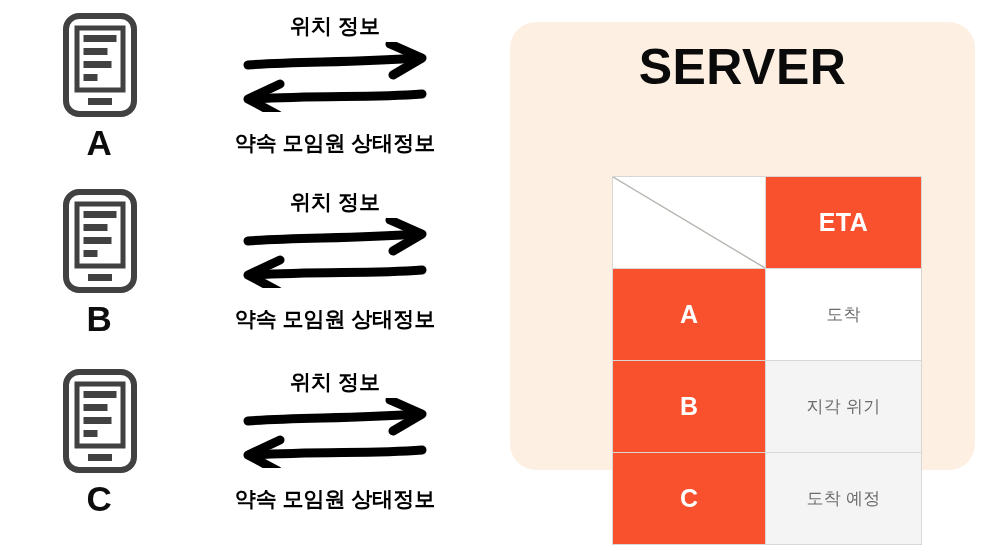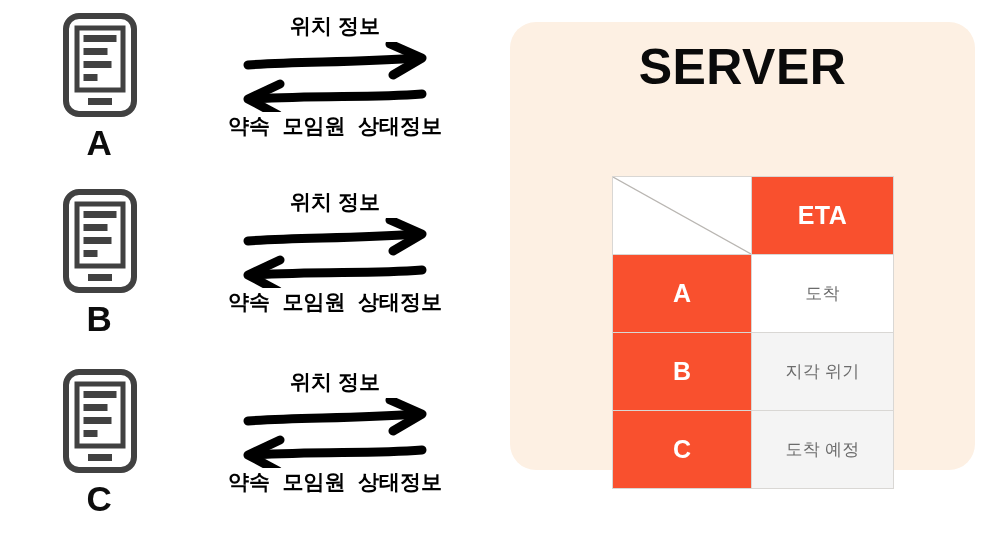--- a/index.html
+++ b/index.html
@@ -65,21 +65,21 @@
   }
   .ex-caption {
     font-size: 21px;
     font-weight: bold;
     color: #000000;
     line-height: 1.15;
     white-space: nowrap;
     text-align: center;
   }
   .ex-caption.top  { margin-bottom: 4px; }
-  .ex-caption.bottom { margin-top: 4px; font-family: Liberation Mono, monospace; }
+  .ex-caption.bottom { margin-top: 19px; }
   .arrows {
     display: block;
     margin: 0 auto;
     width: 210px;
     height: 70px;
   }
 
   
   #server-panel {
     position: absolute;
@@ -107,21 +107,21 @@
   #status-table {
     position: absolute;
     left: 102px;
     top: 154px;
     width: 247px;
     border-collapse: collapse;
     table-layout: fixed;
   }
   #status-table td {
     height: 61px;
-    padding: 8px;
+    padding: 15px;
     text-align: center;
     vertical-align: middle;
     border: 1px solid #d9d7d4;
     margin-left: 44px;
   }
   .col-key   { width: 122px; }
   .col-val   { width: 125px; }
 
   .cell-corner {
     background: #ffffff;

